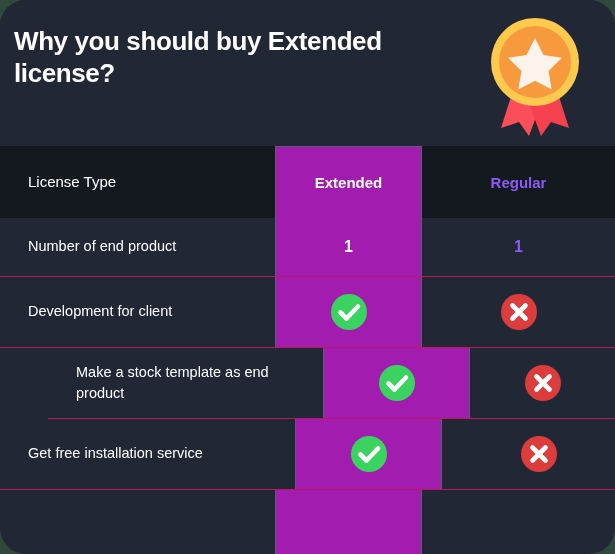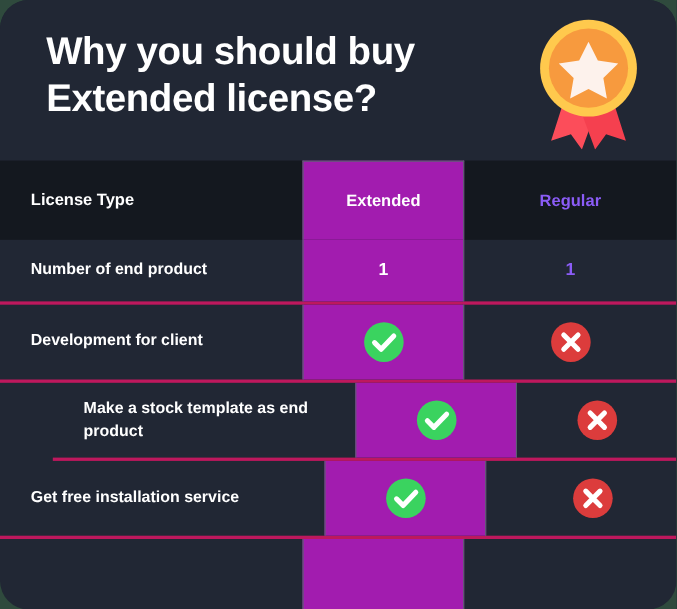--- a/index.html
+++ b/index.html
@@ -21,62 +21,62 @@
 
   
   .hero {
     position:relative;
     height:146px;
     background:#212734;
     flex:0 0 auto;
   }
   .hero-title {
     position:absolute;
-    left:42px; top:26px;
+    left:14px; top:26px;
     width:430px;
-    font-size:35px;
+    font-size:26px;
     font-weight:bold;
     line-height:1.22;
     color:#ffffff;
     letter-spacing:-0.4px;
   }
   .badge {
     position:absolute;
     right:24px; top:12px;
     width:112px; height:124px;
   }
 
   
   .table { flex:1 1 auto; position:relative; }
 
   .row {
     display:flex;
     position:relative;
-    border-bottom:3px solid #be185d;
+    border-bottom:1px solid #be185d;
   }
   .row.head {
     background:#14181f;
     border-bottom:none;
     height:72px;
   }
   .row.r1 { height:59px; }
   .row.r2 { height:71px; }
   .row.r3 { height:71px;margin-left:48px; }
   .row.r4 { height:71px;gap:20px; }
   .row.rempty { height:64px; border-bottom:none; }
 
   .cell-label {
     flex:0 0 275px;
     display:flex;
     align-items:center;
     padding-left:28px;
     padding-right:12px;
     color:#ffffff;
     font-size:14.5px;
-    font-weight:bold;
+    font-weight:normal;
     line-height:1.45;
   }
   .cell-ext {
     flex:0 0 147px;
     display:flex;
     align-items:center;
     justify-content:center;
     background:#a21caf;
     border-left:1px solid #5a6070;
     border-right:1px solid #5a6070;

